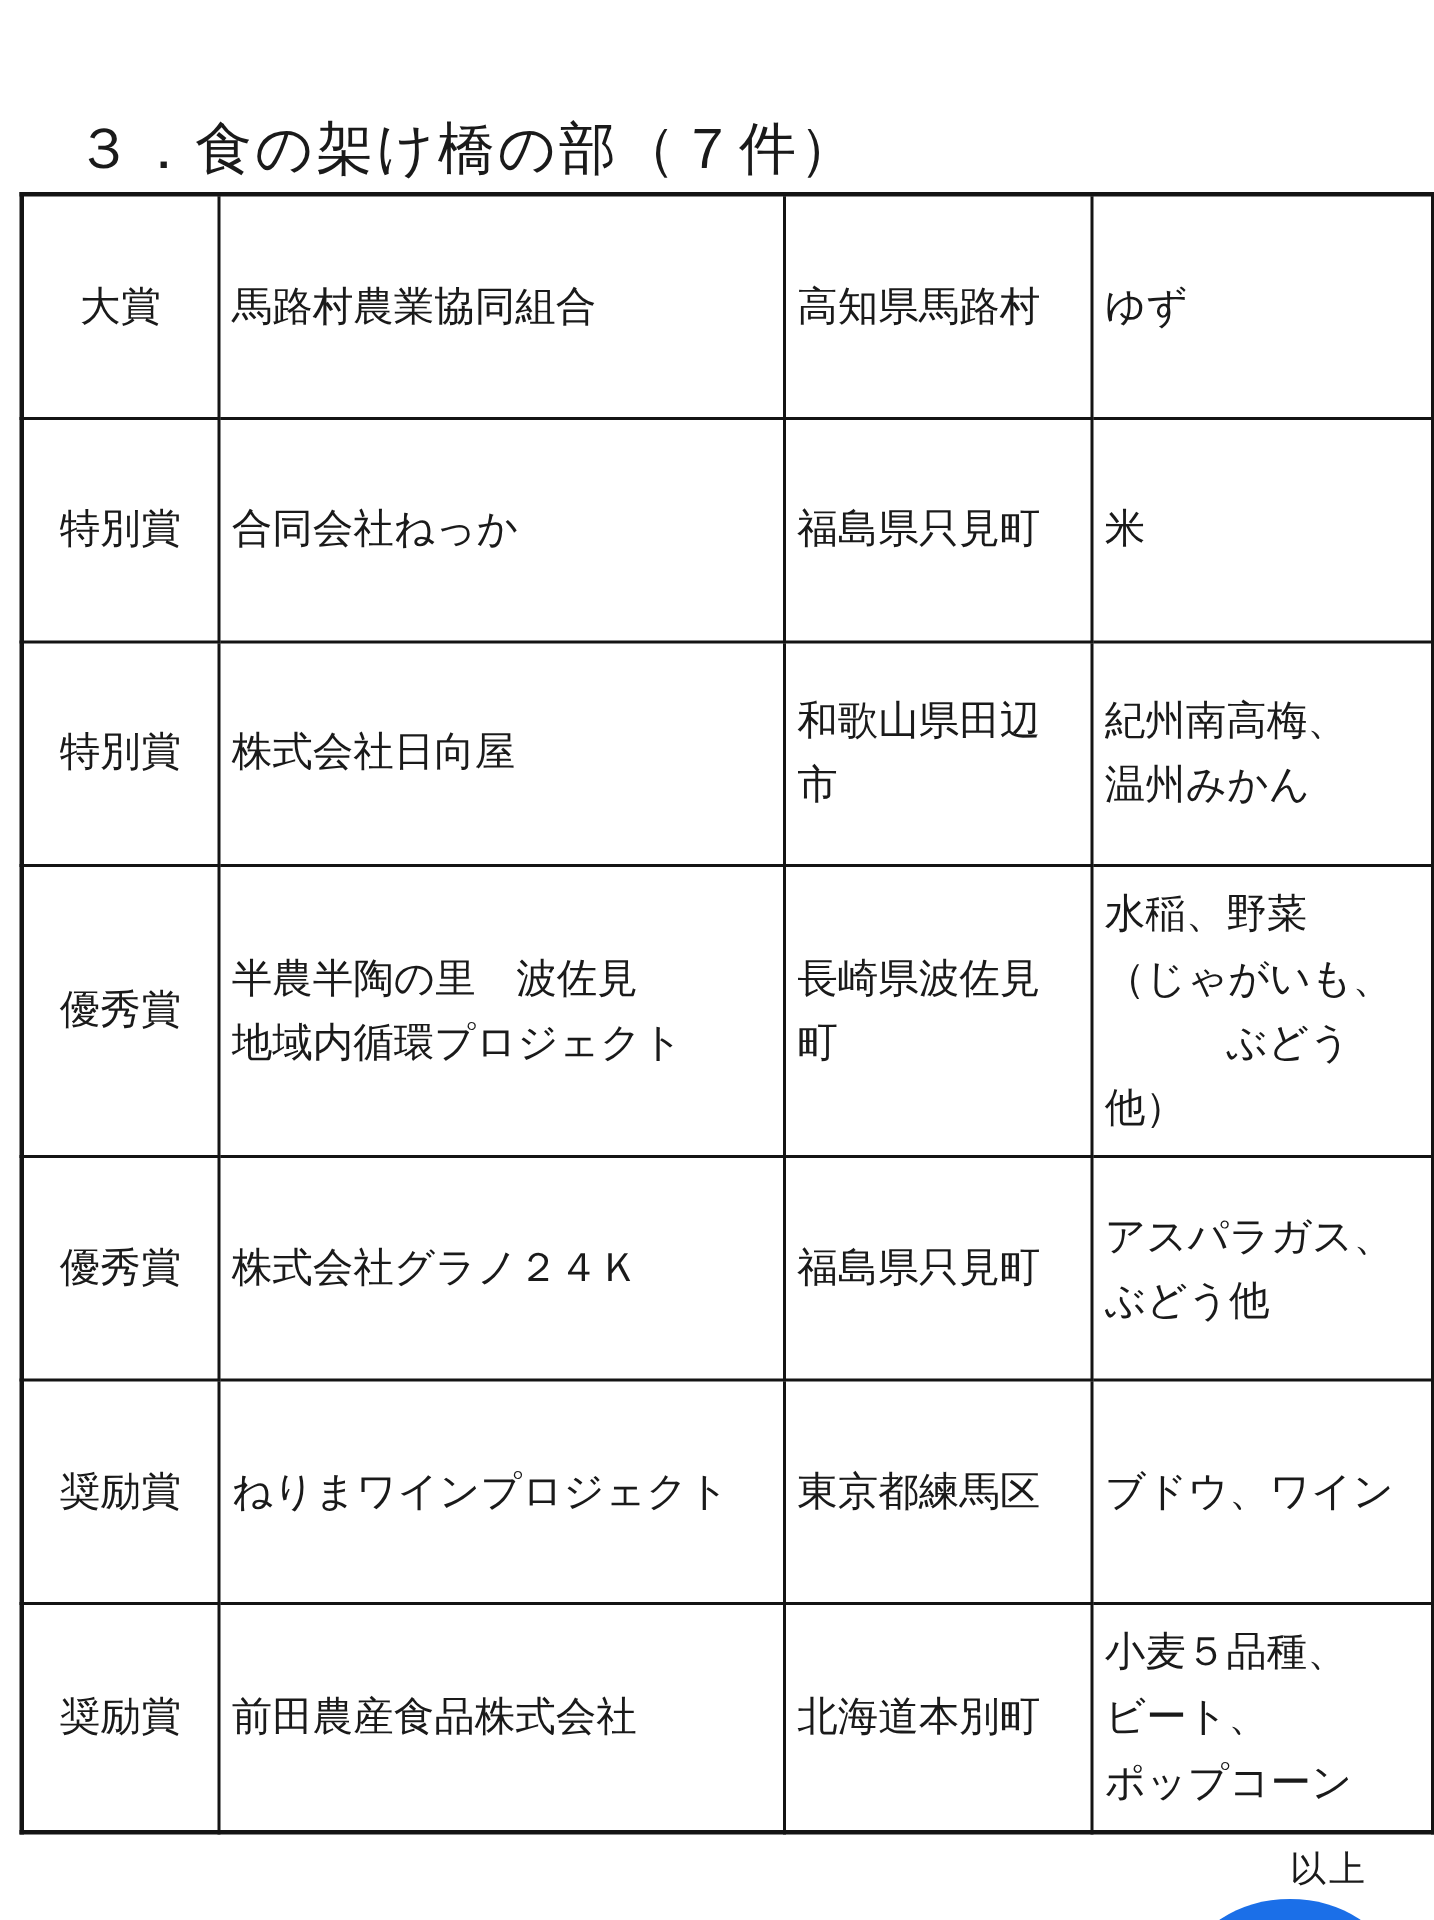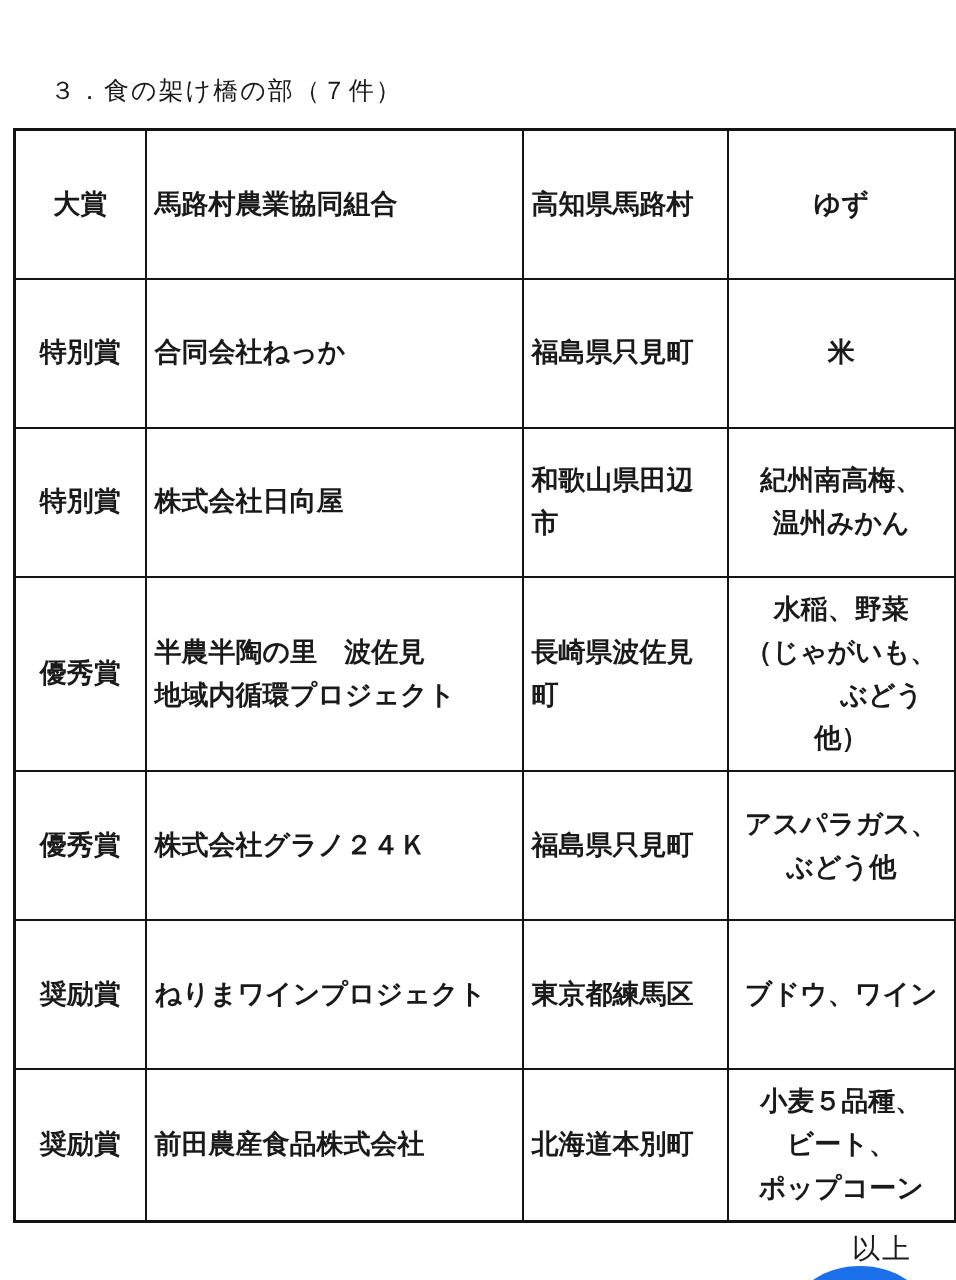--- a/index.html
+++ b/index.html
@@ -12,53 +12,52 @@
     position: relative;
     overflow: hidden;
     background: #ffffff;
     color: #1a1a1a;
     font-family: "Liberation Serif", "DejaVu Serif", serif;
   }
   .page-title {
     position: absolute;
     top: 74px;
     left: 50px;
-    font-size: 25px;
+    font-size: 38px;
     letter-spacing: 2px;
     white-space: nowrap;
   }
   table.awards {
     position: absolute;
     top: 128px;
     left: 13px;
     width: 941px;
     border-collapse: collapse;
     table-layout: fixed;
     border: 3px solid #141414;
-    font-weight: bold;
   }
   table.awards td {
     border: 2px solid #141414;
     font-size: 27px;
     line-height: 1.6;
     vertical-align: middle;
     white-space: pre-line;
     padding: 10px 8px;
     overflow: hidden;
   }
   table.awards tr { height: 149px; }
   td.cell-award   { text-align: center; }
   td.cell-org     { text-align: left; }
   td.cell-loc     { text-align: left; }
-  td.cell-prod    { text-align: center; padding-left: 12px; padding-right: 6px; }
+  td.cell-prod    { text-align: left; padding-left: 12px; padding-right: 6px; }
   .closing {
     position: absolute;
     top: 1230px;
     right: 44px;
-    font-size: 28px;
+    font-size: 24px;
     letter-spacing: 2px;
   }
   .chat-button {
     position: absolute;
     left: 795px;
     top: 1266px;
     width: 130px;
     height: 90px;
     border-radius: 50%;
     background: #1b6fe8;

